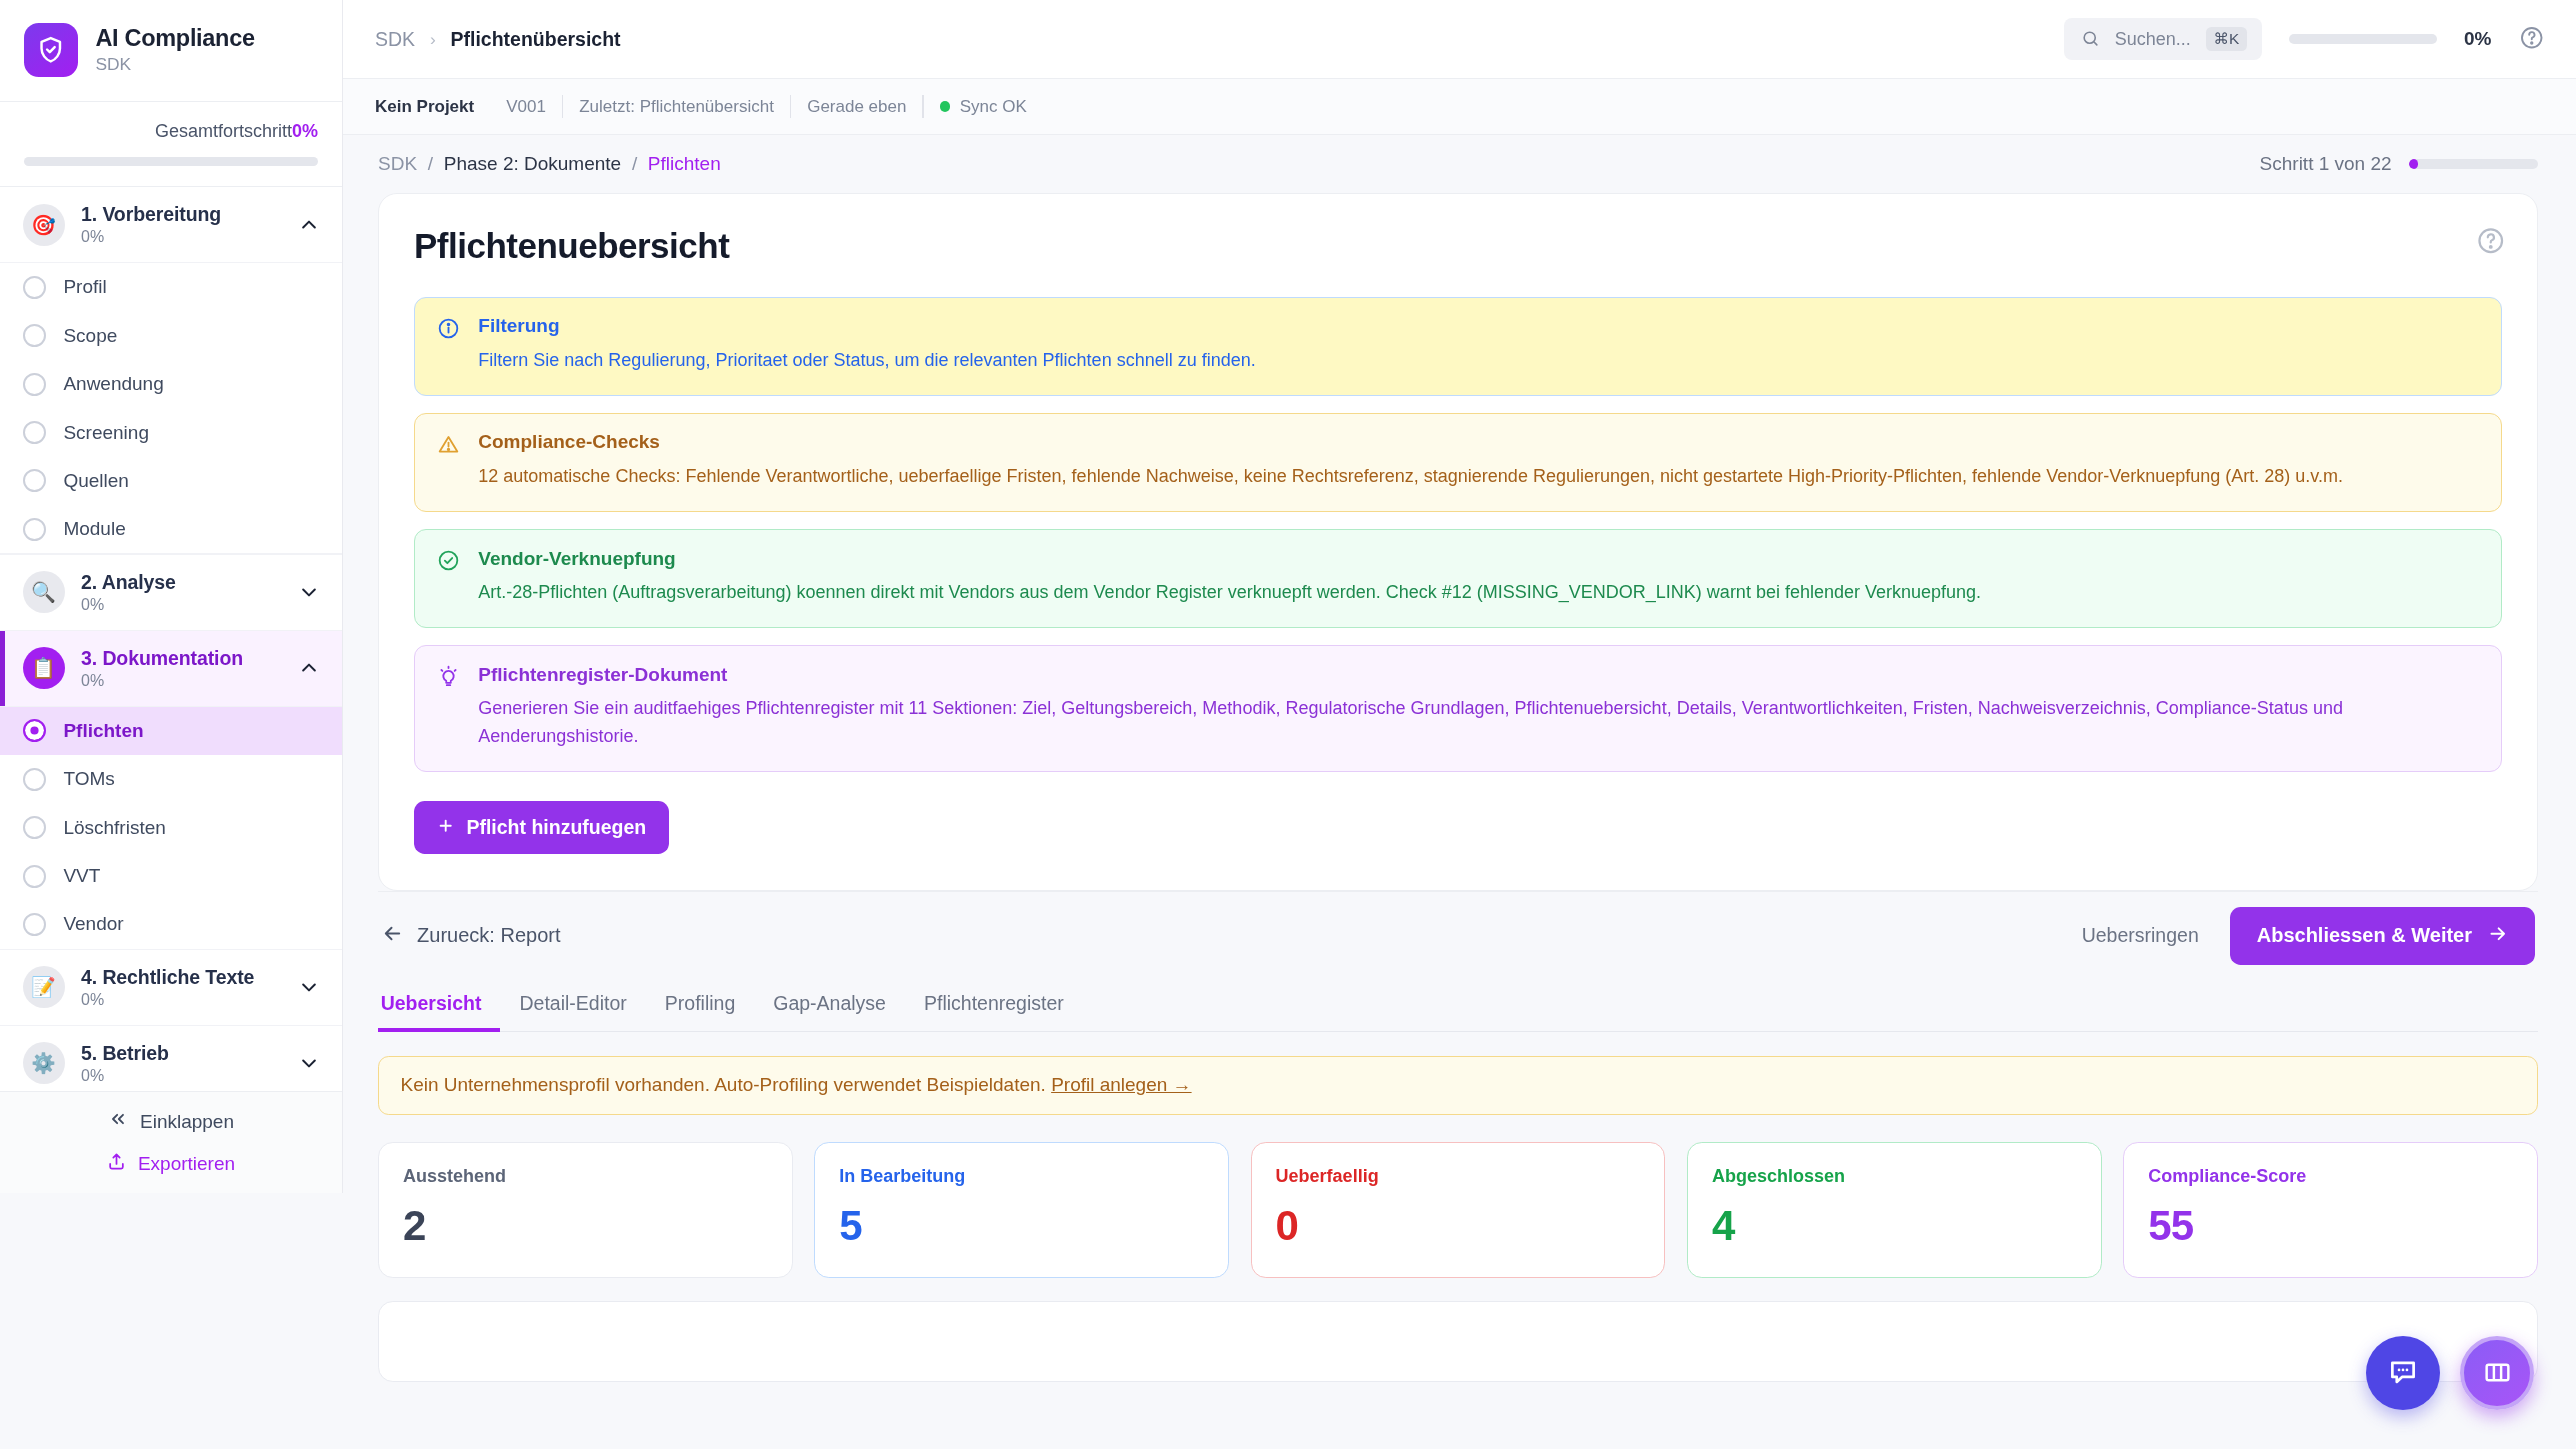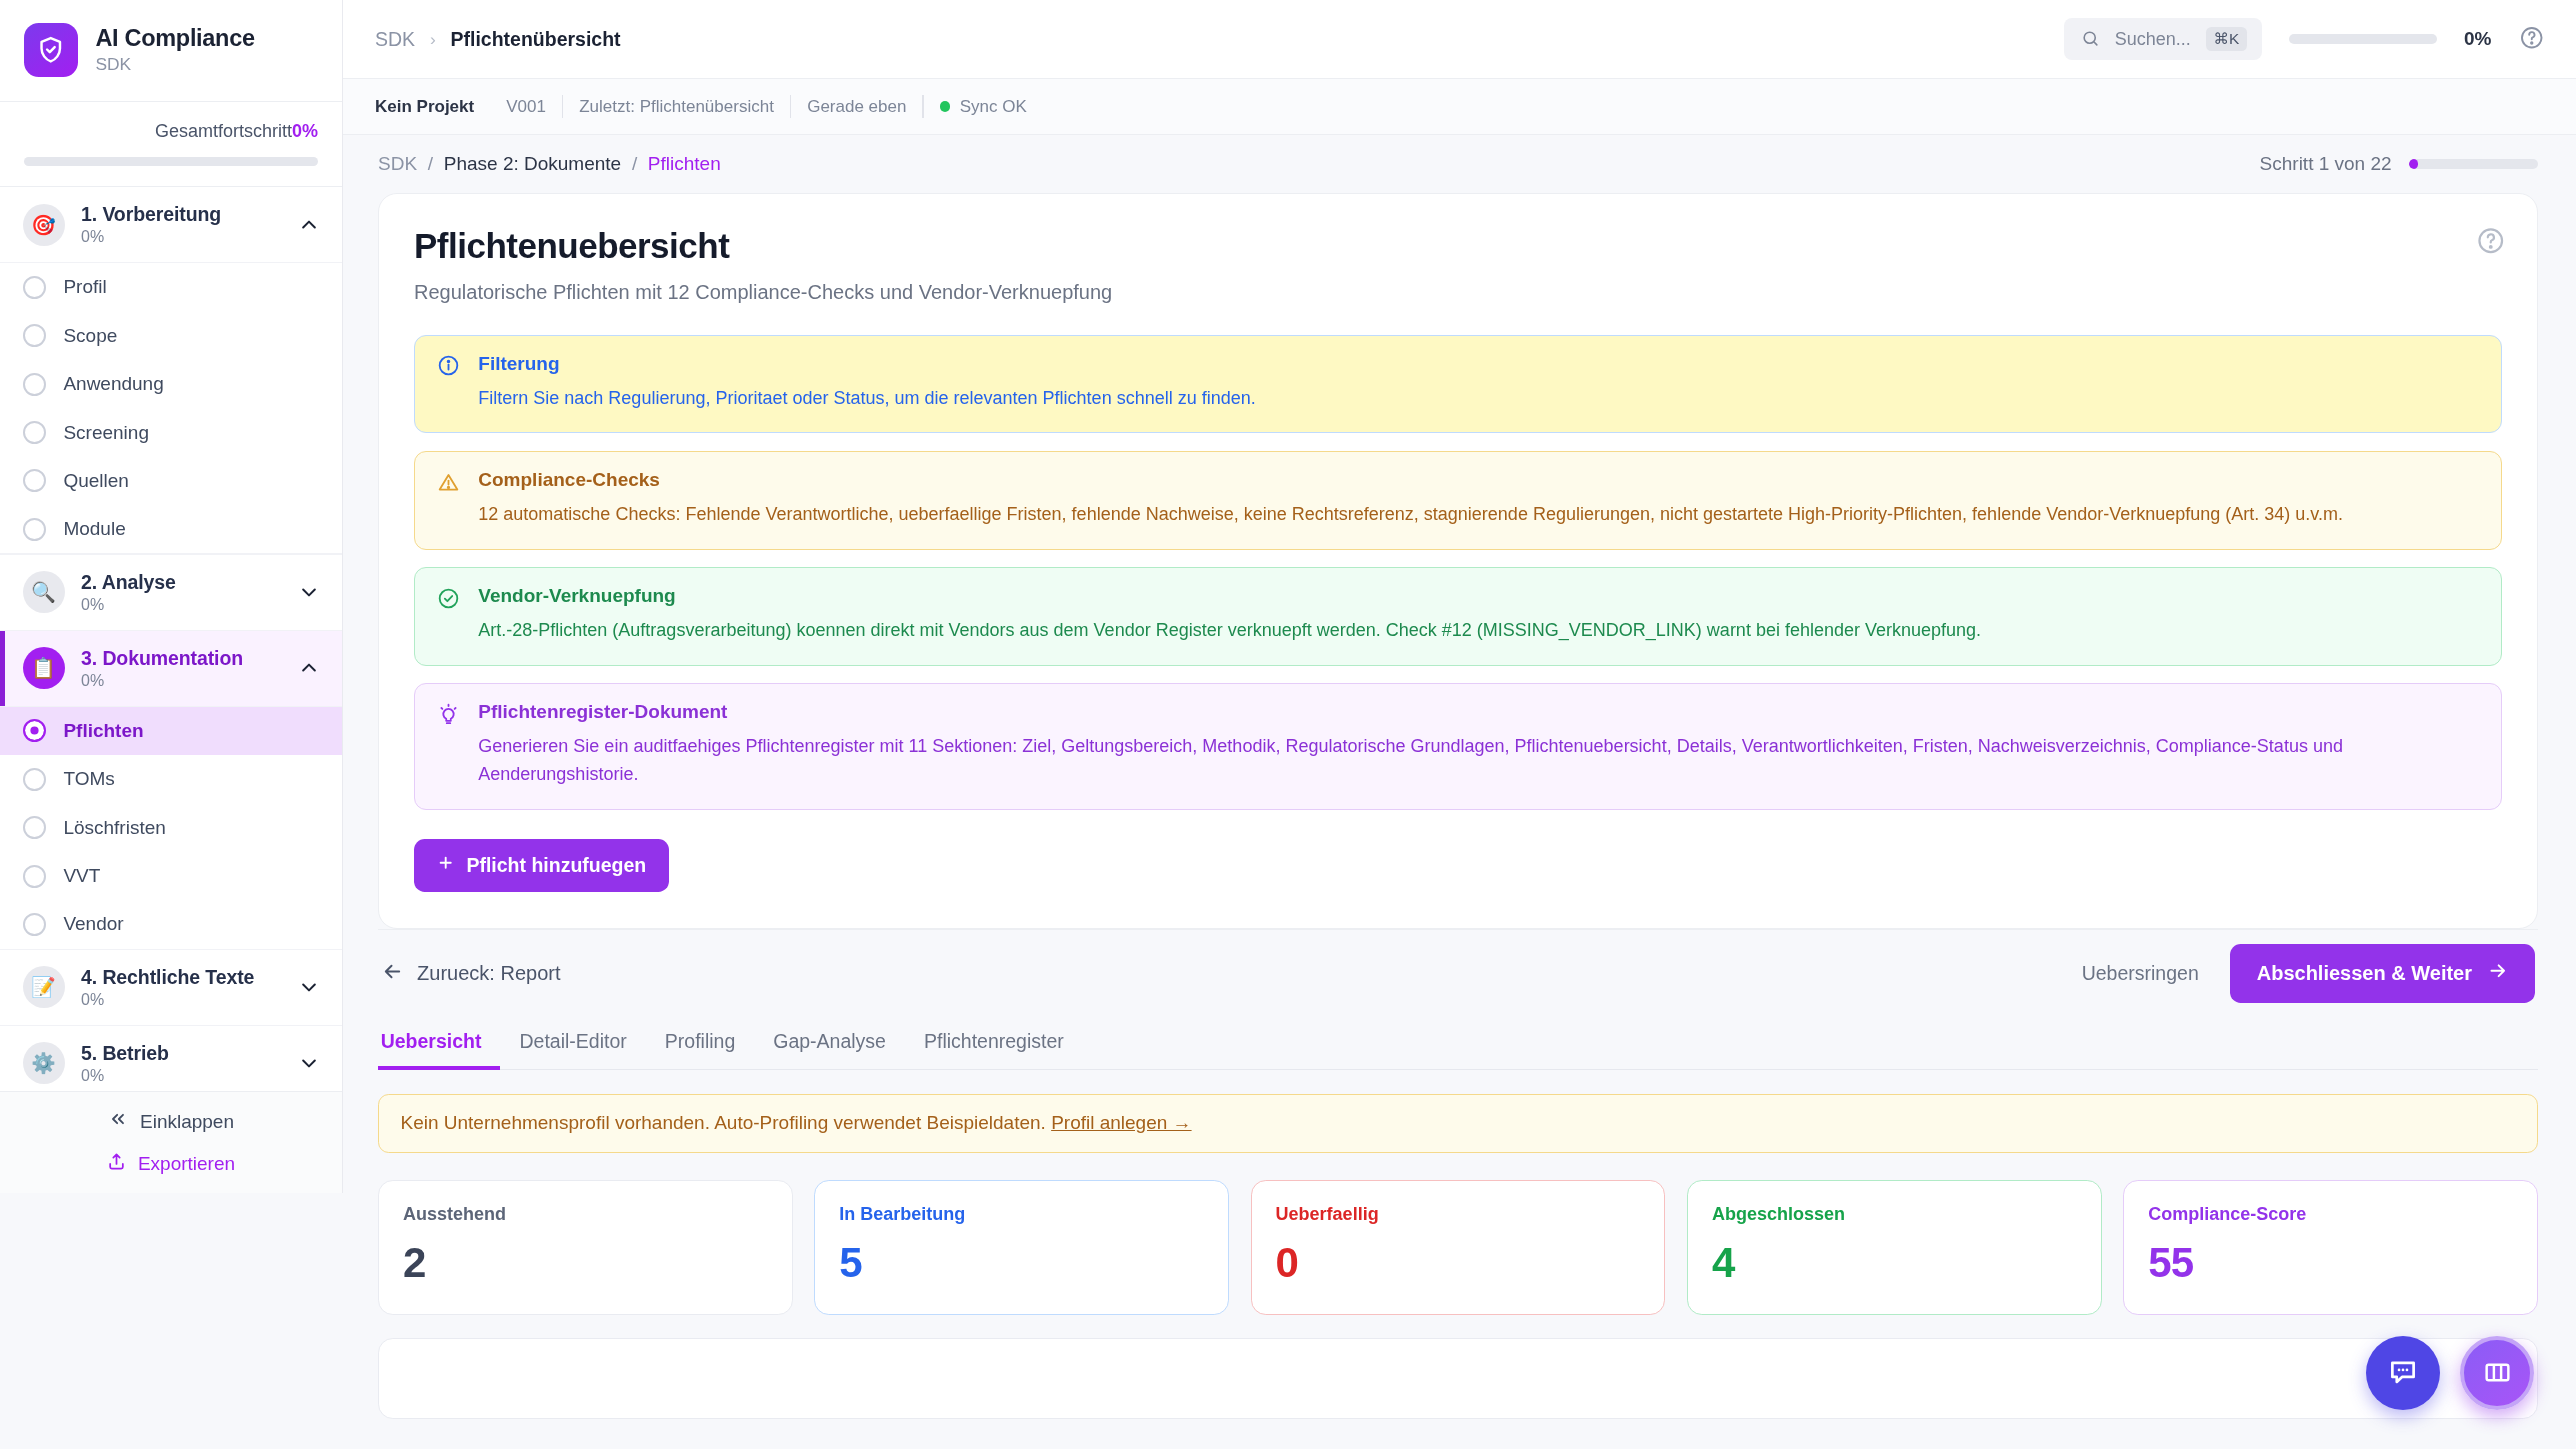--- a/index.html
+++ b/index.html
@@ -492,21 +492,20 @@
 
         <section class="card">
           <div class="help-circle">
             <svg width="29.5" height="29.5" viewBox="0 0 24 24" fill="none" stroke="#b6bcc8" stroke-width="1.8" stroke-linecap="round">
                 <circle cx="12" cy="12" r="9.2"></circle>
                 <path d="M9.6 9.2a2.5 2.5 0 1 1 3.3 2.4c-.6.2-.9.8-.9 1.4v.4"></path>
                 <circle cx="12" cy="17" r=".7" fill="#b6bcc8"></circle>
               </svg>
           </div>
           <h1 class="card-title">Pflichtenuebersicht</h1>
-          <p class="card-sub">Regulatorische Pflichten mit 12 Compliance-Checks und Vendor-Verknuepfung</p>
 
           <div class="callouts">
 
             <div class="callout co-blue">
               <span class="ico">
                 <svg width="23" height="23" viewBox="0 0 24 24" fill="none" stroke="#2563eb" stroke-width="1.9" stroke-linecap="round">
                     <circle cx="12" cy="12" r="9.2"></circle>
                     <path d="M12 11v5.2"></path>
                     <circle cx="12" cy="7.9" r=".9" fill="#2563eb"></circle>
                   </svg>
@@ -520,21 +519,21 @@
             <div class="callout co-amber">
               <span class="ico">
                 <svg width="23" height="23" viewBox="0 0 24 24" fill="none" stroke="#e0a030" stroke-width="1.9" stroke-linecap="round" stroke-linejoin="round">
                     <path d="M12 4.2 2.8 19.4h18.4Z"></path>
                     <path d="M12 10v4.2"></path>
                     <circle cx="12" cy="17.1" r=".8" fill="#e0a030"></circle>
                   </svg>
               </span>
               <div class="body">
                 <div class="ttl">Compliance-Checks</div>
-                <div class="txt">12 automatische Checks: Fehlende Verantwortliche, ueberfaellige Fristen, fehlende Nachweise, keine Rechtsreferenz, stagnierende Regulierungen, nicht gestartete High-Priority-Pflichten, fehlende Vendor-Verknuepfung (Art. 34) u.v.m.</div>
+                <div class="txt">12 automatische Checks: Fehlende Verantwortliche, ueberfaellige Fristen, fehlende Nachweise, keine Rechtsreferenz, stagnierende Regulierungen, nicht gestartete High-Priority-Pflichten, fehlende Vendor-Verknuepfung (Art. 28) u.v.m.</div>
               </div>
             </div>
 
             <div class="callout co-green">
               <span class="ico">
                 <svg width="23" height="23" viewBox="0 0 24 24" fill="none" stroke="#22a35b" stroke-width="1.9" stroke-linecap="round" stroke-linejoin="round">
                     <circle cx="12" cy="12" r="9.2"></circle>
                     <path d="m8.2 12.2 2.6 2.6 5-5.4"></path>
                   </svg>
               </span>

